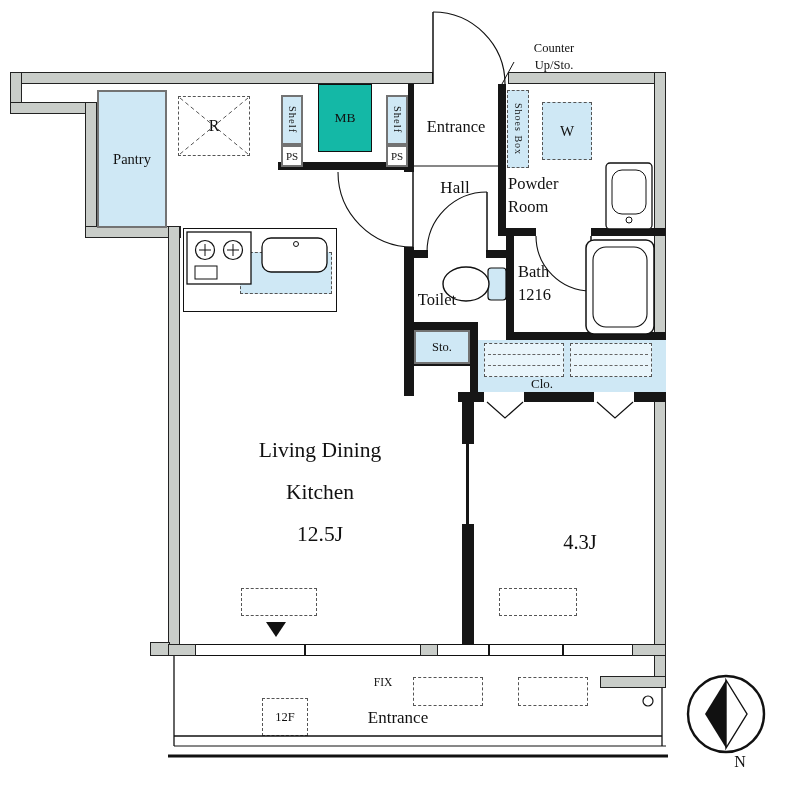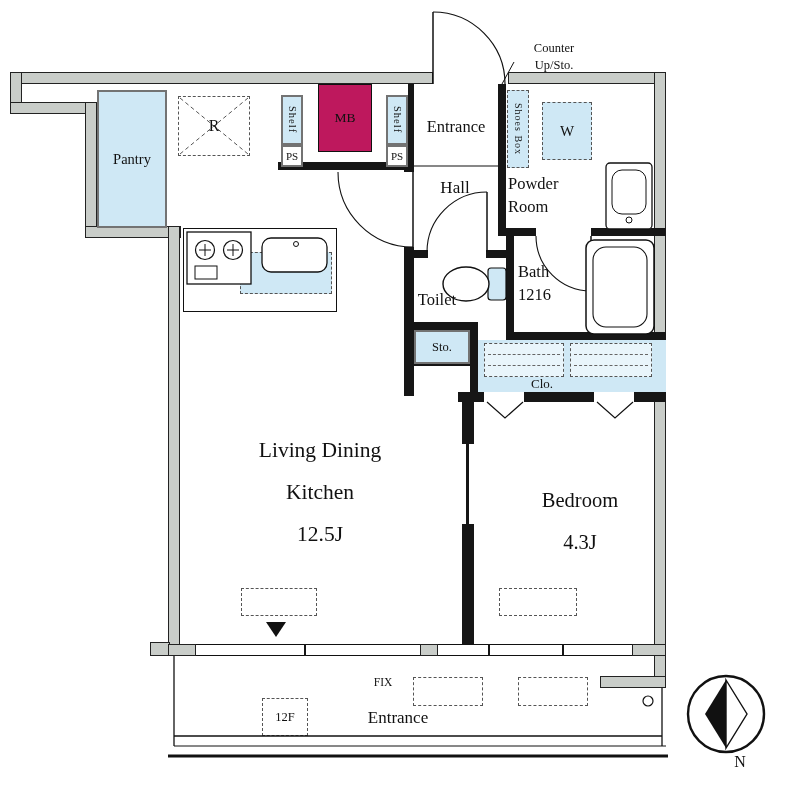--- a/index.html
+++ b/index.html
@@ -65,21 +65,21 @@
   <div class="abs blue bb" style="left:97px;top:90px;width:70px;height:138px"></div>
   <div class="abs dashed" style="left:178px;top:96px;width:72px;height:60px"></div>
 
   <div class="abs blue bb vert lbl" style="left:281px;top:95px;width:22px;height:50px;font-size:10.5px">
       <span>Shelf</span>
     </div>
   <div class="abs bb lbl" style="left:281px;top:145px;width:22px;height:22px;font-size:11px;background:#fff">
       <span>PS</span>
     </div>
 
-  <div class="abs lbl" style="left:318px;top:84px;width:54px;height:68px;border:1.5px solid #111;background:#be185d;font-size:13.5px">
+  <div class="abs lbl" style="left:318px;top:84px;width:54px;height:68px;border:1.5px solid #111;background:#14b8a6;font-size:13.5px">
       <span>MB</span>
     </div>
 
   <div class="abs blue bb vert lbl" style="left:386px;top:95px;width:22px;height:50px;font-size:10.5px">
       <span>Shelf</span>
     </div>
   <div class="abs bb lbl" style="left:386px;top:145px;width:22px;height:22px;font-size:11px;background:#fff">
       <span>PS</span>
     </div>
 
@@ -241,23 +241,20 @@
   <div class="abs lbl" style="left:215px;top:436px;width:210px;height:28px;font-size:21.5px">
       <span>Living Dining</span>
     </div>
   <div class="abs lbl" style="left:215px;top:478px;width:210px;height:28px;font-size:21.5px">
       <span>Kitchen</span>
     </div>
   <div class="abs lbl" style="left:215px;top:520px;width:210px;height:28px;font-size:21.5px">
       <span>12.5J</span>
     </div>
 
-  <div class="abs lbl" style="left:510px;top:486px;width:140px;height:28px;font-size:20.5px">
-      <span>Bedroom</span>
-    </div>
   <div class="abs lbl" style="left:510px;top:528px;width:140px;height:28px;font-size:20.5px">
       <span>4.3J</span>
     </div>
 
   <div class="abs lbl" style="left:346px;top:706px;width:104px;height:24px;font-size:17px">
       <span>Entrance</span>
     </div>
   <div class="abs lbl" style="left:364px;top:674px;width:38px;height:15px;font-size:11.5px">
       <span>FIX</span>
     </div>

